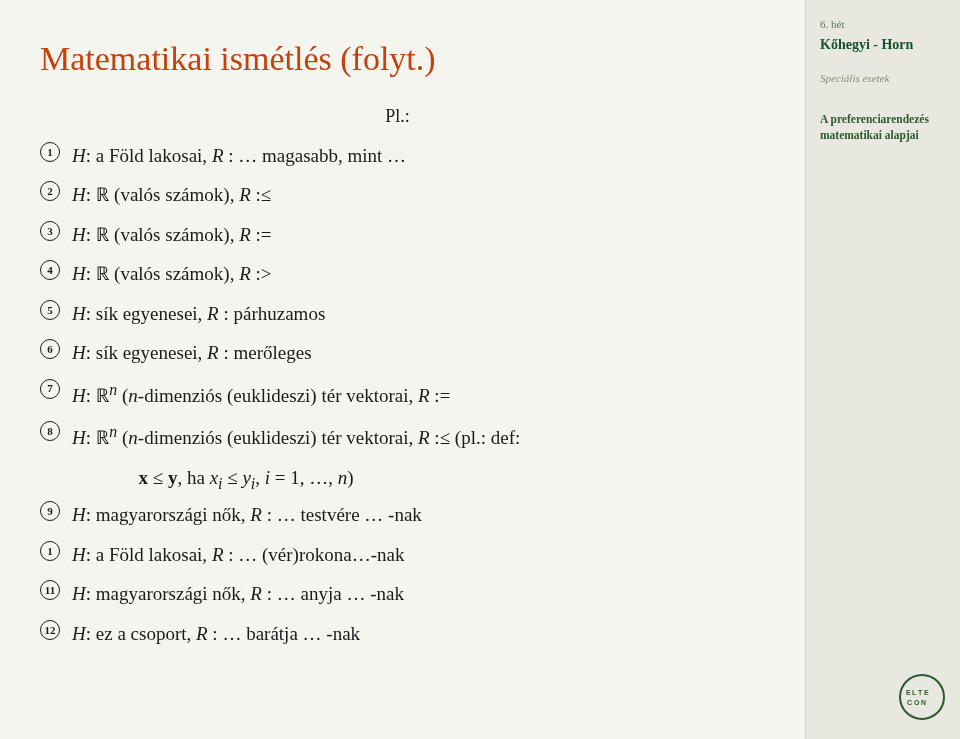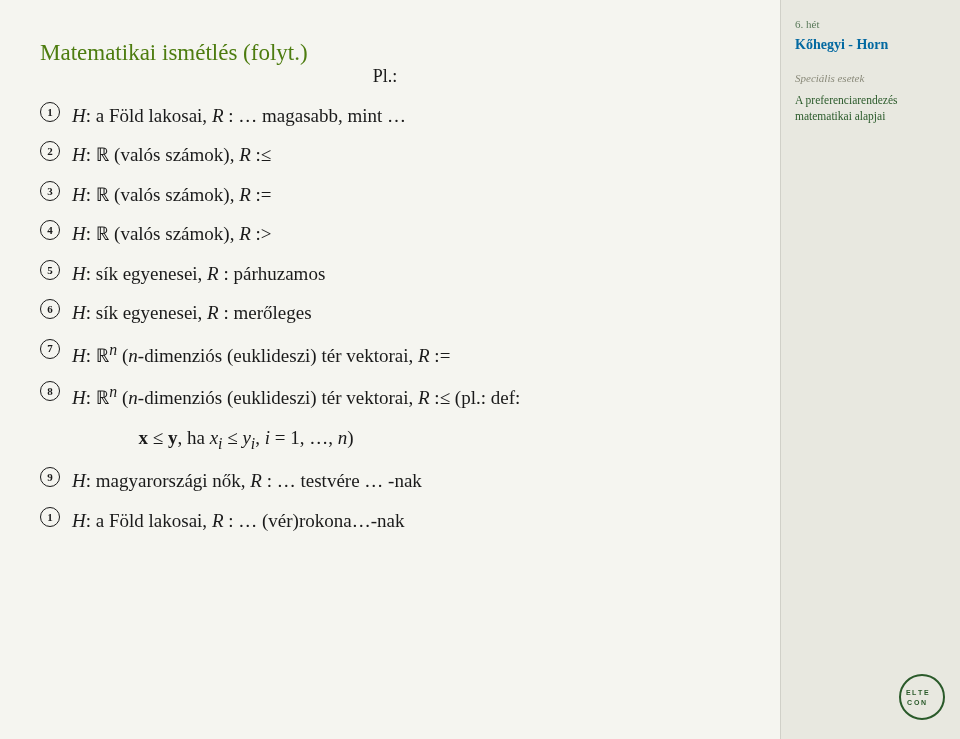--- a/index.html
+++ b/index.html
@@ -13,23 +13,24 @@
       overflow: hidden;
     }
 
     .main-content {
       flex: 1;
       padding: 40px 50px 40px 40px;
       background: #f5f5f0;
     }
 
     .page-title {
-      font-size: 23px;
+      font-size: 34px;
       font-weight: normal;
-      color: #4d7c0f;
+      color: #c2410c;
+      margin-bottom: 28px;
       font-family: 'Georgia', serif;
     }
 
     .pl-label {
       font-size: 18px;
       color: #1a1a1a;
       margin-bottom: 14px;
       font-weight: normal;
       text-align: center;
     }
@@ -64,59 +65,60 @@
       margin-top: 1px;
     }
 
     .item-text {
       flex: 1;
       font-size: 19px;
       line-height: 1.55;
     }
 
     .sidebar {
-      width: 180px;
+      width: 155px;
       background: #e8e8e0;
       padding: 18px 14px;
       display: flex;
       flex-direction: column;
       border-left: 1px solid #d0d0c8;
     }
 
     .sidebar-week {
       font-size: 11px;
       color: #5a7a5a;
       margin-bottom: 6px;
     }
 
     .sidebar-title {
       font-size: 14px;
       font-weight: bold;
-      color: #0369a1;
+      color: #14532d;
       margin-bottom: 18px;
       line-height: 1.3;
     }
 
     .sidebar-section-label {
       font-size: 11px;
       color: #8a8a7a;
       margin-bottom: 8px;
       font-style: italic;
     }
 
     .sidebar-nav-item {
       font-size: 11.5px;
       color: #2a5a2a;
       line-height: 1.4;
       margin-bottom: 4px;
     }
 
     .sidebar-nav-item.active {
       color: #2a5a2a;
-      font-weight: normal;
+      font-weight: bold;
+      margin-top: 19px;
     }
 
     .sidebar-logo {
       margin-top: auto;
       display: flex;
       justify-content: flex-end;
       align-items: flex-end;
     }
 
     .elte-logo {
@@ -183,41 +185,53 @@
       </span>
     </li>
 
     <li>
       <span class="item-number">8</span>
       <span class="item-text">
         <em>H</em>: ℝ<sup><em>n</em></sup> (<em>n</em>-dimenziós (euklideszi) tér vektorai, <em>R</em> :≤ (pl.: def:
       </span>
     </li>
 
-    <li style="padding-left: 32px; display: block; margin-bottom: 10px;">
+    <li style="padding-left: 32px; display: block; margin-bottom: 4px;">
       <span class="item-text">
         &nbsp;&nbsp;&nbsp;&nbsp;&nbsp;&nbsp;&nbsp;&nbsp;&nbsp;&nbsp;&nbsp;&nbsp;&nbsp;&nbsp;<strong>x</strong> ≤ <strong>y</strong>, ha <em>x<sub>i</sub></em> ≤ <em>y<sub>i</sub></em>, <em>i</em> = 1, …, <em>n</em>)
       </span>
     </li>
 
     <li>
       <span class="item-number">9</span>
       <span class="item-text">
         <em>H</em>: magyarországi nők, <em>R</em> : … testvére … -nak
       </span>
     </li>
 
     <li>
       <span class="item-number">1</span>
       <span class="item-text">
         <em>H</em>: a Föld lakosai, <em>R</em> : … (vér)rokona…-nak
       </span>
     </li>
 
-
+    <li>
+      <span class="item-number">11</span>
+      <span class="item-text">
+        <em>H</em>: magyarországi nők, <em>R</em> : … anyja … -nak
+      </span>
+    </li>
+
+    <li>
+      <span class="item-number">12</span>
+      <span class="item-text">
+        <em>H</em>: ez a csoport, <em>R</em> : … barátja … -nak
+      </span>
+    </li>
   </ul>
 </div>
 
 <div class="sidebar">
   <div class="sidebar-week">6. hét</div>
   <div class="sidebar-title">Kőhegyi - Horn</div>
   <div class="sidebar-section-label">Speciális esetek</div>
   <div class="sidebar-nav-item active">A preferenciarendezés matematikai alapjai</div>
 
   <div class="sidebar-logo">

